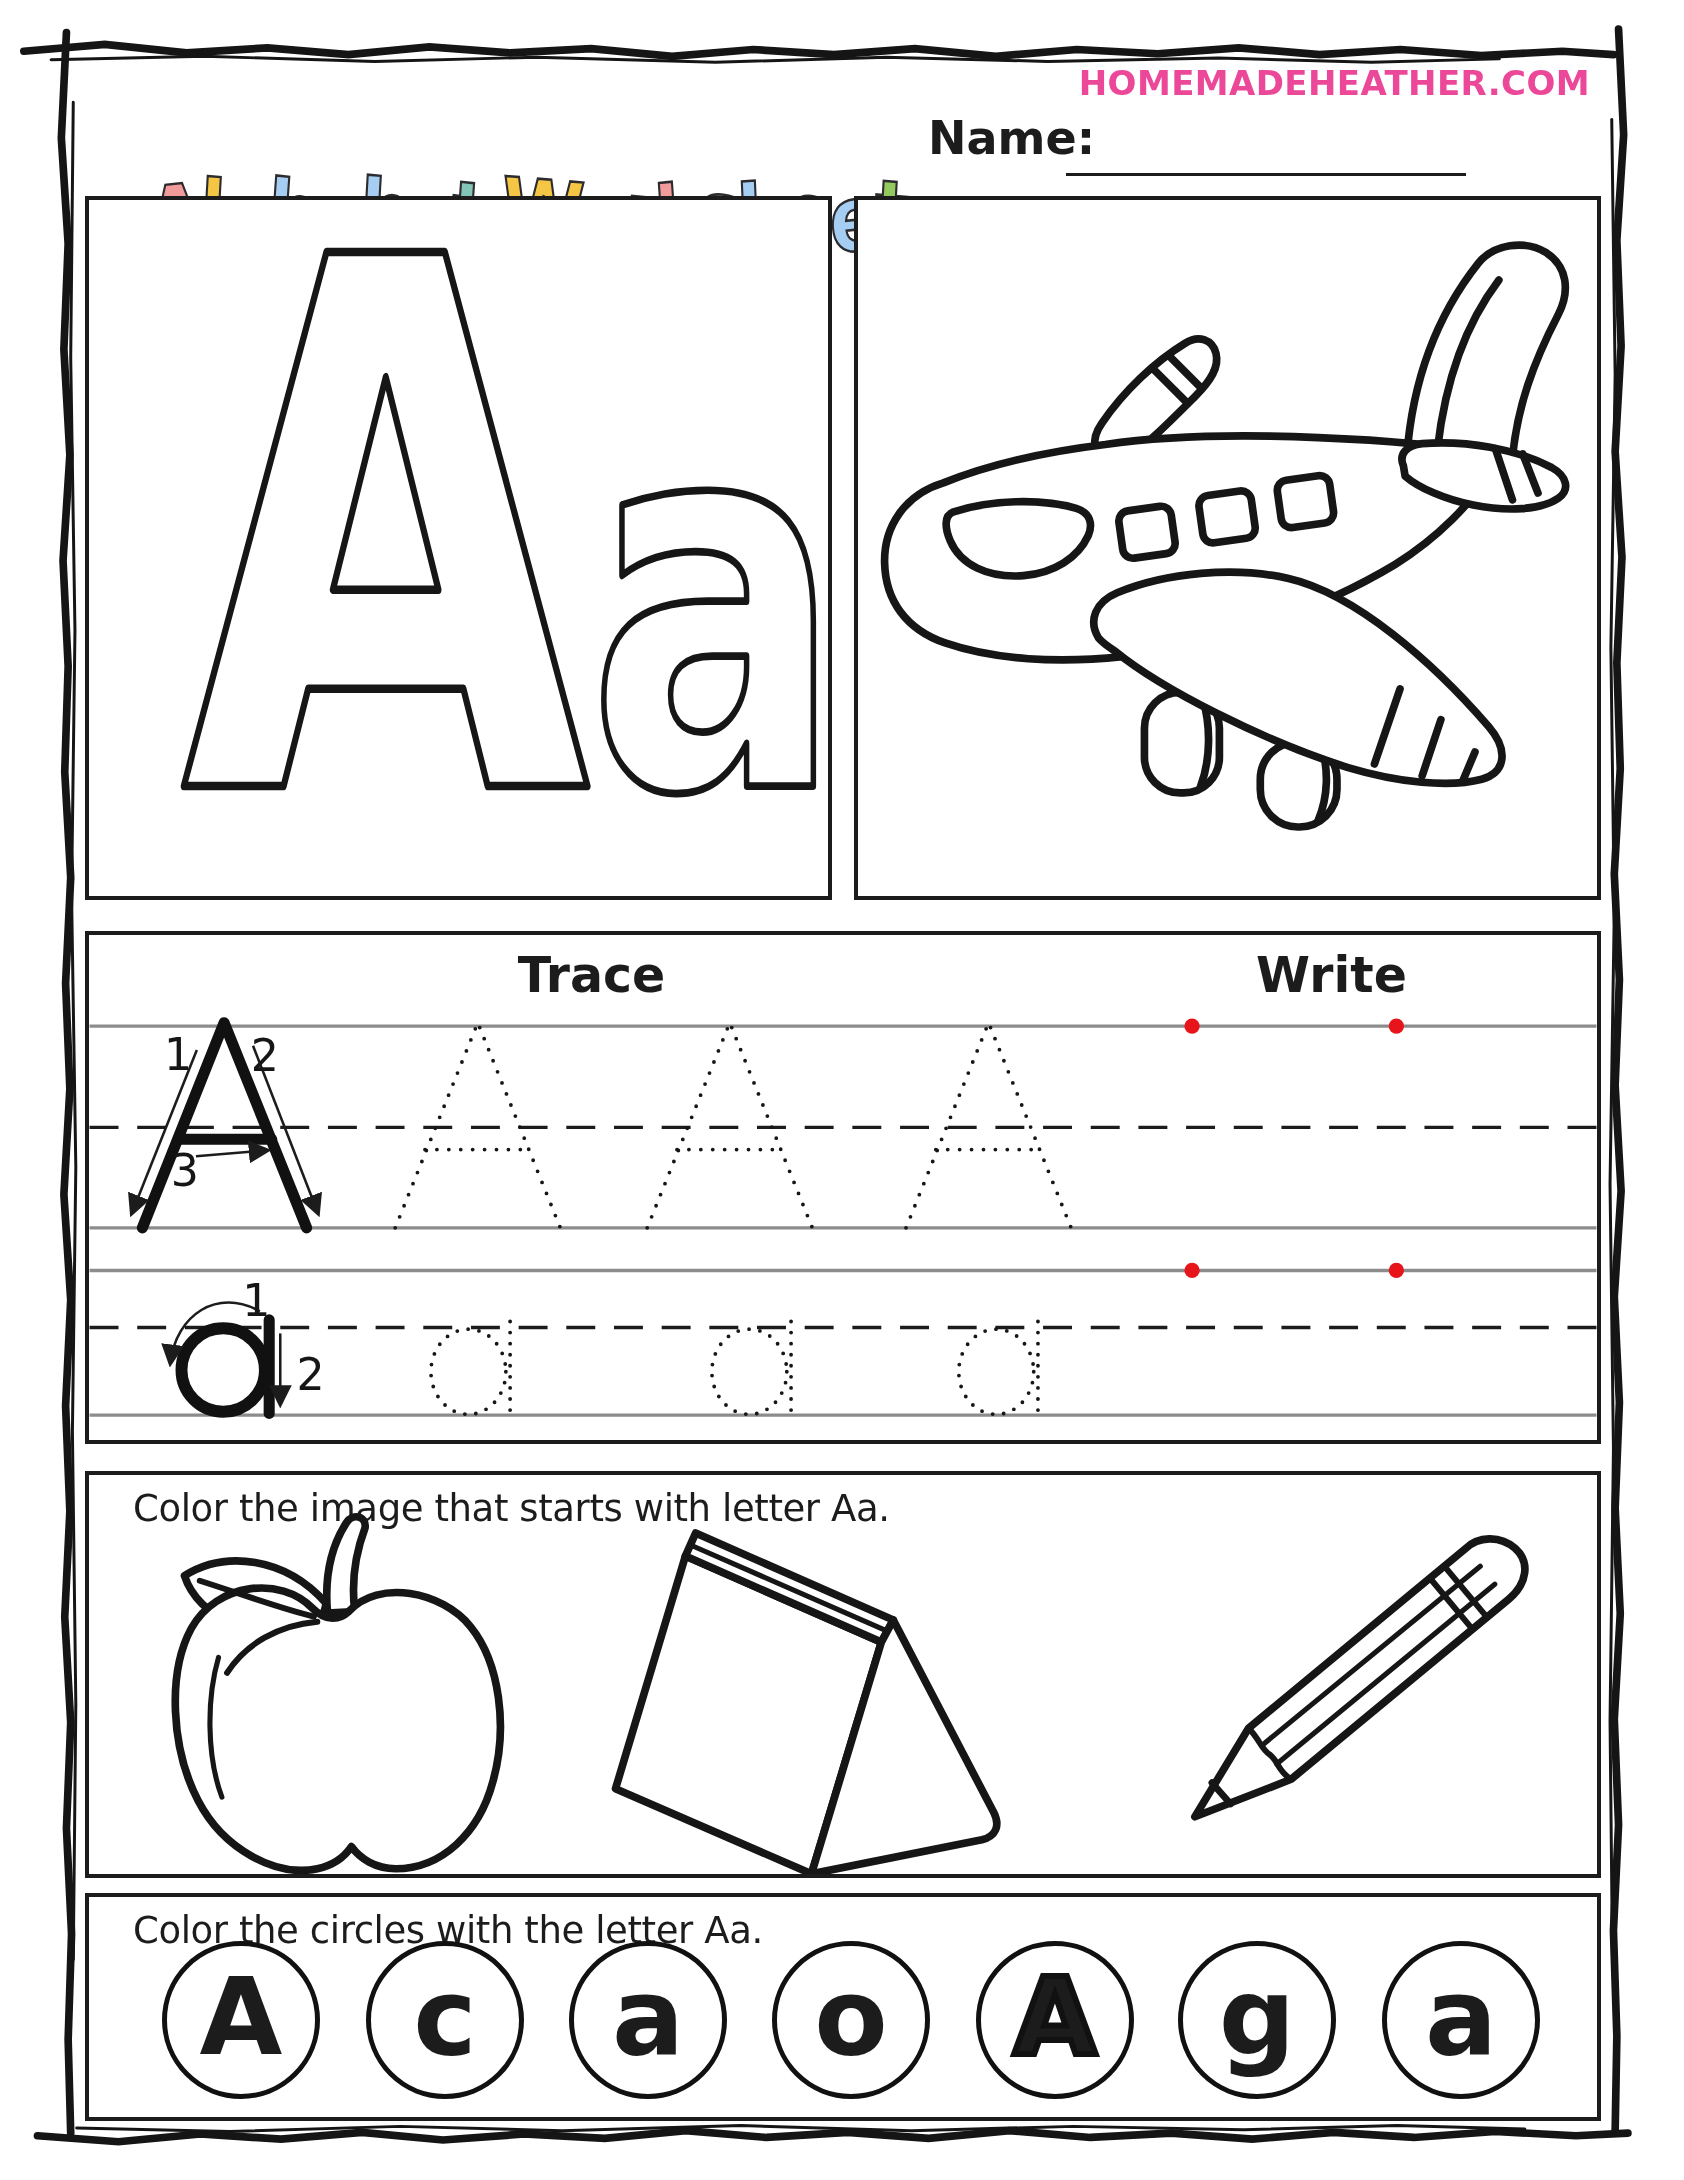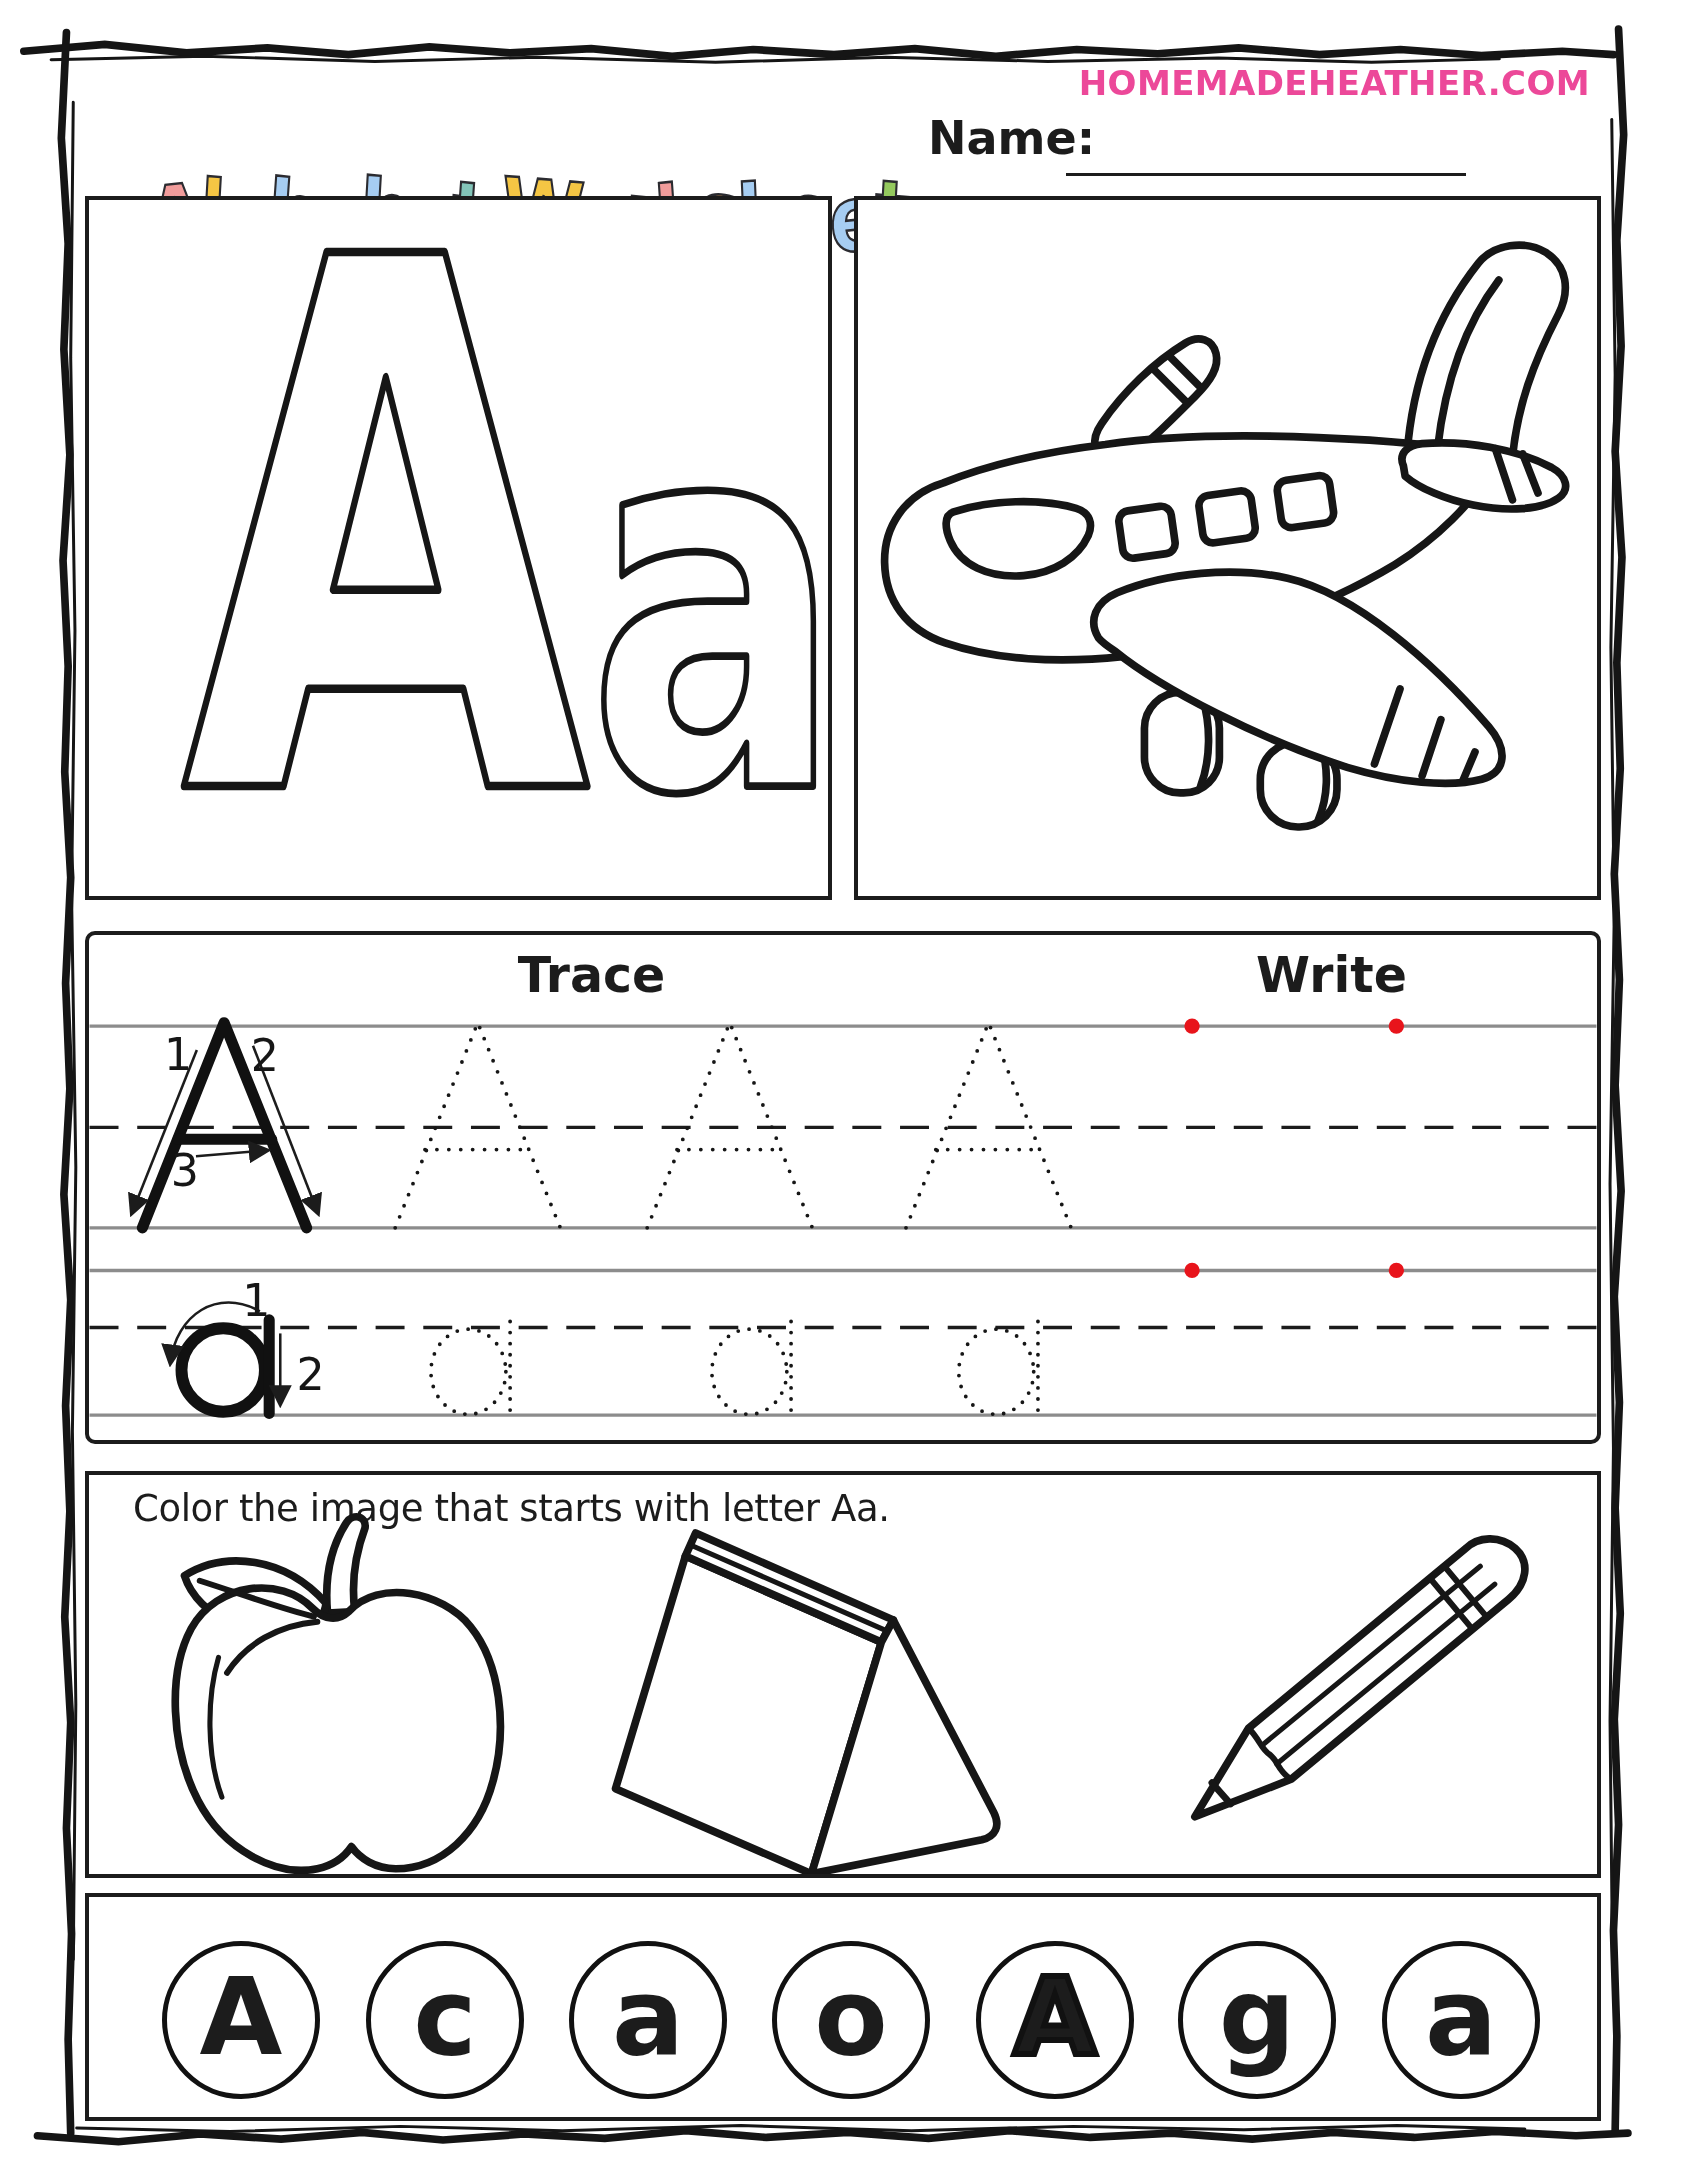--- a/index.html
+++ b/index.html
@@ -20,21 +20,21 @@
   #site-url{top:63px;right:95px;font-size:34px;font-weight:bold;letter-spacing:0.4px;color:#ec4899;}
   #name-label{left:928px;top:111px;font-size:46px;font-weight:600;}
   #name-line{left:1066px;top:173px;width:400px;height:3.4px;background:#1c1c1c;}
 
   
   .card{border:4.3px solid #1c1c1c;background:#fff;box-sizing:border-box;}
   #letter-card{left:85px;top:196px;width:747px;height:704px;}
   #picture-card{left:854px;top:196px;width:747px;height:704px;}
   #picture-label{left:0;bottom:10.2px;width:100%;text-align:center;font-size:56px;font-weight:600;letter-spacing:0.9px;}
 
-  #practice-card{left:85px;top:931px;width:1516px;height:513px;border-radius:10px;}
+  #practice-card{left:85px;top:931px;width:1516px;height:513px;}
   .practice-heading{top:12px;font-size:49px;font-weight:600;text-align:center;width:221px;}
   #trace-heading{left:392px;}
   #write-heading{left:1132px;}
 
   #color-image-card{left:85px;top:1471px;width:1516px;height:407px;}
   #color-circles-card{left:85px;top:1893px;width:1516px;height:228px;}
   .prompt{left:44px;top:12px;font-size:37px;font-weight:400;letter-spacing:-0.4px;}
 
   
   .letter-circle{position:absolute;top:44px;width:158px;height:158px;border:5.1px solid #111;border-radius:50%;
@@ -211,20 +211,21 @@
         <path fill="none" stroke-width="7" d="M1411,357 C1396,348 1396,336 1386,328 C1376,322 1374,310 1361,297"></path>
         <path fill="none" stroke-width="6" d="M1394,339 L1650,128 M1377,317 L1633,107"></path>
         <path fill="none" stroke-width="7" d="M1624,181 L1574,121 M1641,167 L1591,107"></path>
         <path fill="none" stroke-width="8" d="M1340,386 L1318,361"></path>
       </g>
     </g>
   </svg>
 </div>
 
 <div id="color-circles-card" class="abs card">
+  <div class="abs prompt">Color the circles with the letter Aa.</div>
   <div class="letter-circle" style="left:73px">
       <span class="circle-letter">A</span>
     </div>
   <div class="letter-circle" style="left:277px">
       <span class="circle-letter">c</span>
     </div>
   <div class="letter-circle" style="left:480px">
       <span class="circle-letter">a</span>
     </div>
   <div class="letter-circle" style="left:683px">

